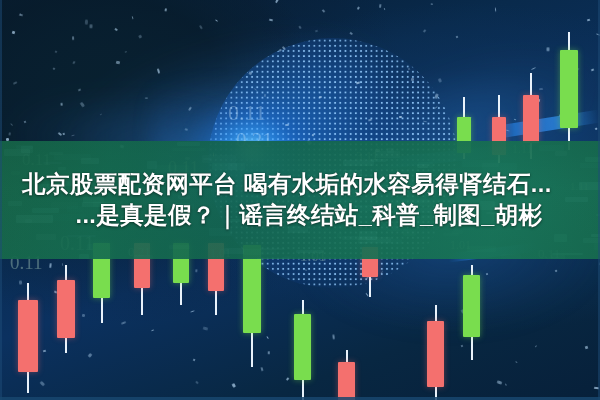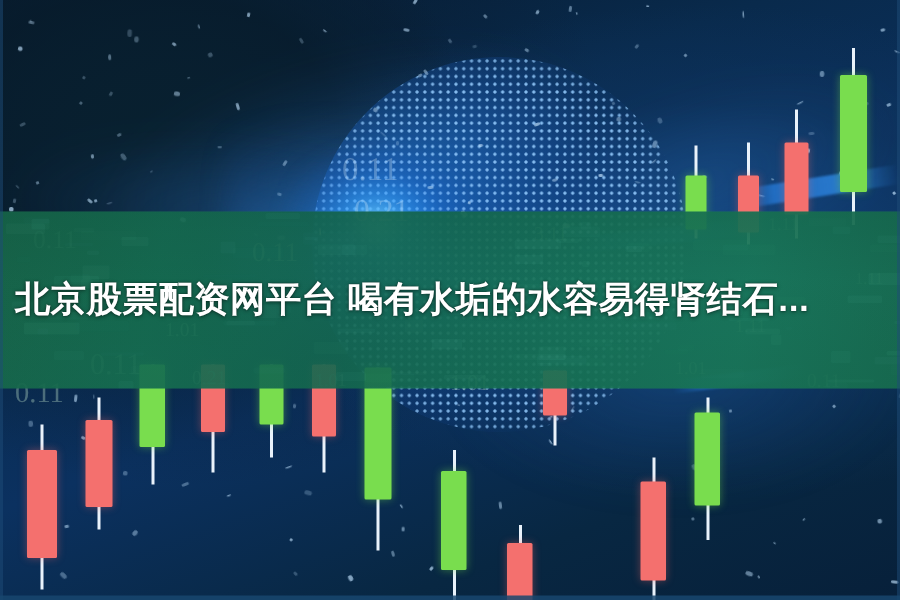--- a/index.html
+++ b/index.html
@@ -186,21 +186,21 @@
   
   .headline {
     position: absolute;
     left: 0; top: 141px;
     width: 600px; height: 118px;
     display: flex;
     flex-direction: column;
     align-items: center;
     justify-content: center;
     gap: 3px;
-    padding: 0 6px;
+    padding: 0 18px;
     box-sizing: border-box;
   }
   .hl-line {
     color: #ffffff;
     font-size: 23.5px;
     font-weight: 700;
     line-height: 1.18;
     letter-spacing: 0.4px;
     white-space: nowrap;
     text-shadow: 0 1px 3px rgba(0,0,0,0.45), 0 0 1px rgba(0,0,0,0.6);
@@ -574,18 +574,19 @@
         <div class="nblk" style="left: 16px; top: 74px; width: 37px; height: 8px; opacity: 0.56;"></div>
         <div class="nblk" style="left: 492px; top: 61px; width: 16px; height: 5px; opacity: 0.18;"></div>
         <div class="nblk" style="left: 248px; top: 69px; width: 8px; height: 2px; opacity: 0.55;"></div>
         <div class="nblk" style="left: 358px; top: 101px; width: 10px; height: 2px; opacity: 0.39;"></div>
         <div class="nblk" style="left: 359px; top: 90px; width: 18px; height: 9px; opacity: 0.43;"></div>
       </div>
   </div>
 
   <div class="headline">
     <div class="hl-line l1">北京股票配资网平台 喝有水垢的水容易得肾结石...</div>
+    <div class="hl-line l2">...是真是假？｜谣言终结站_科普_制图_胡彬</div>
   </div>
 
   <div class="side-edge" style="left:0"></div>
   <div class="side-edge" style="right:0"></div>
   <div class="bottom-edge"></div>
 </div>
 
 </body></html>

